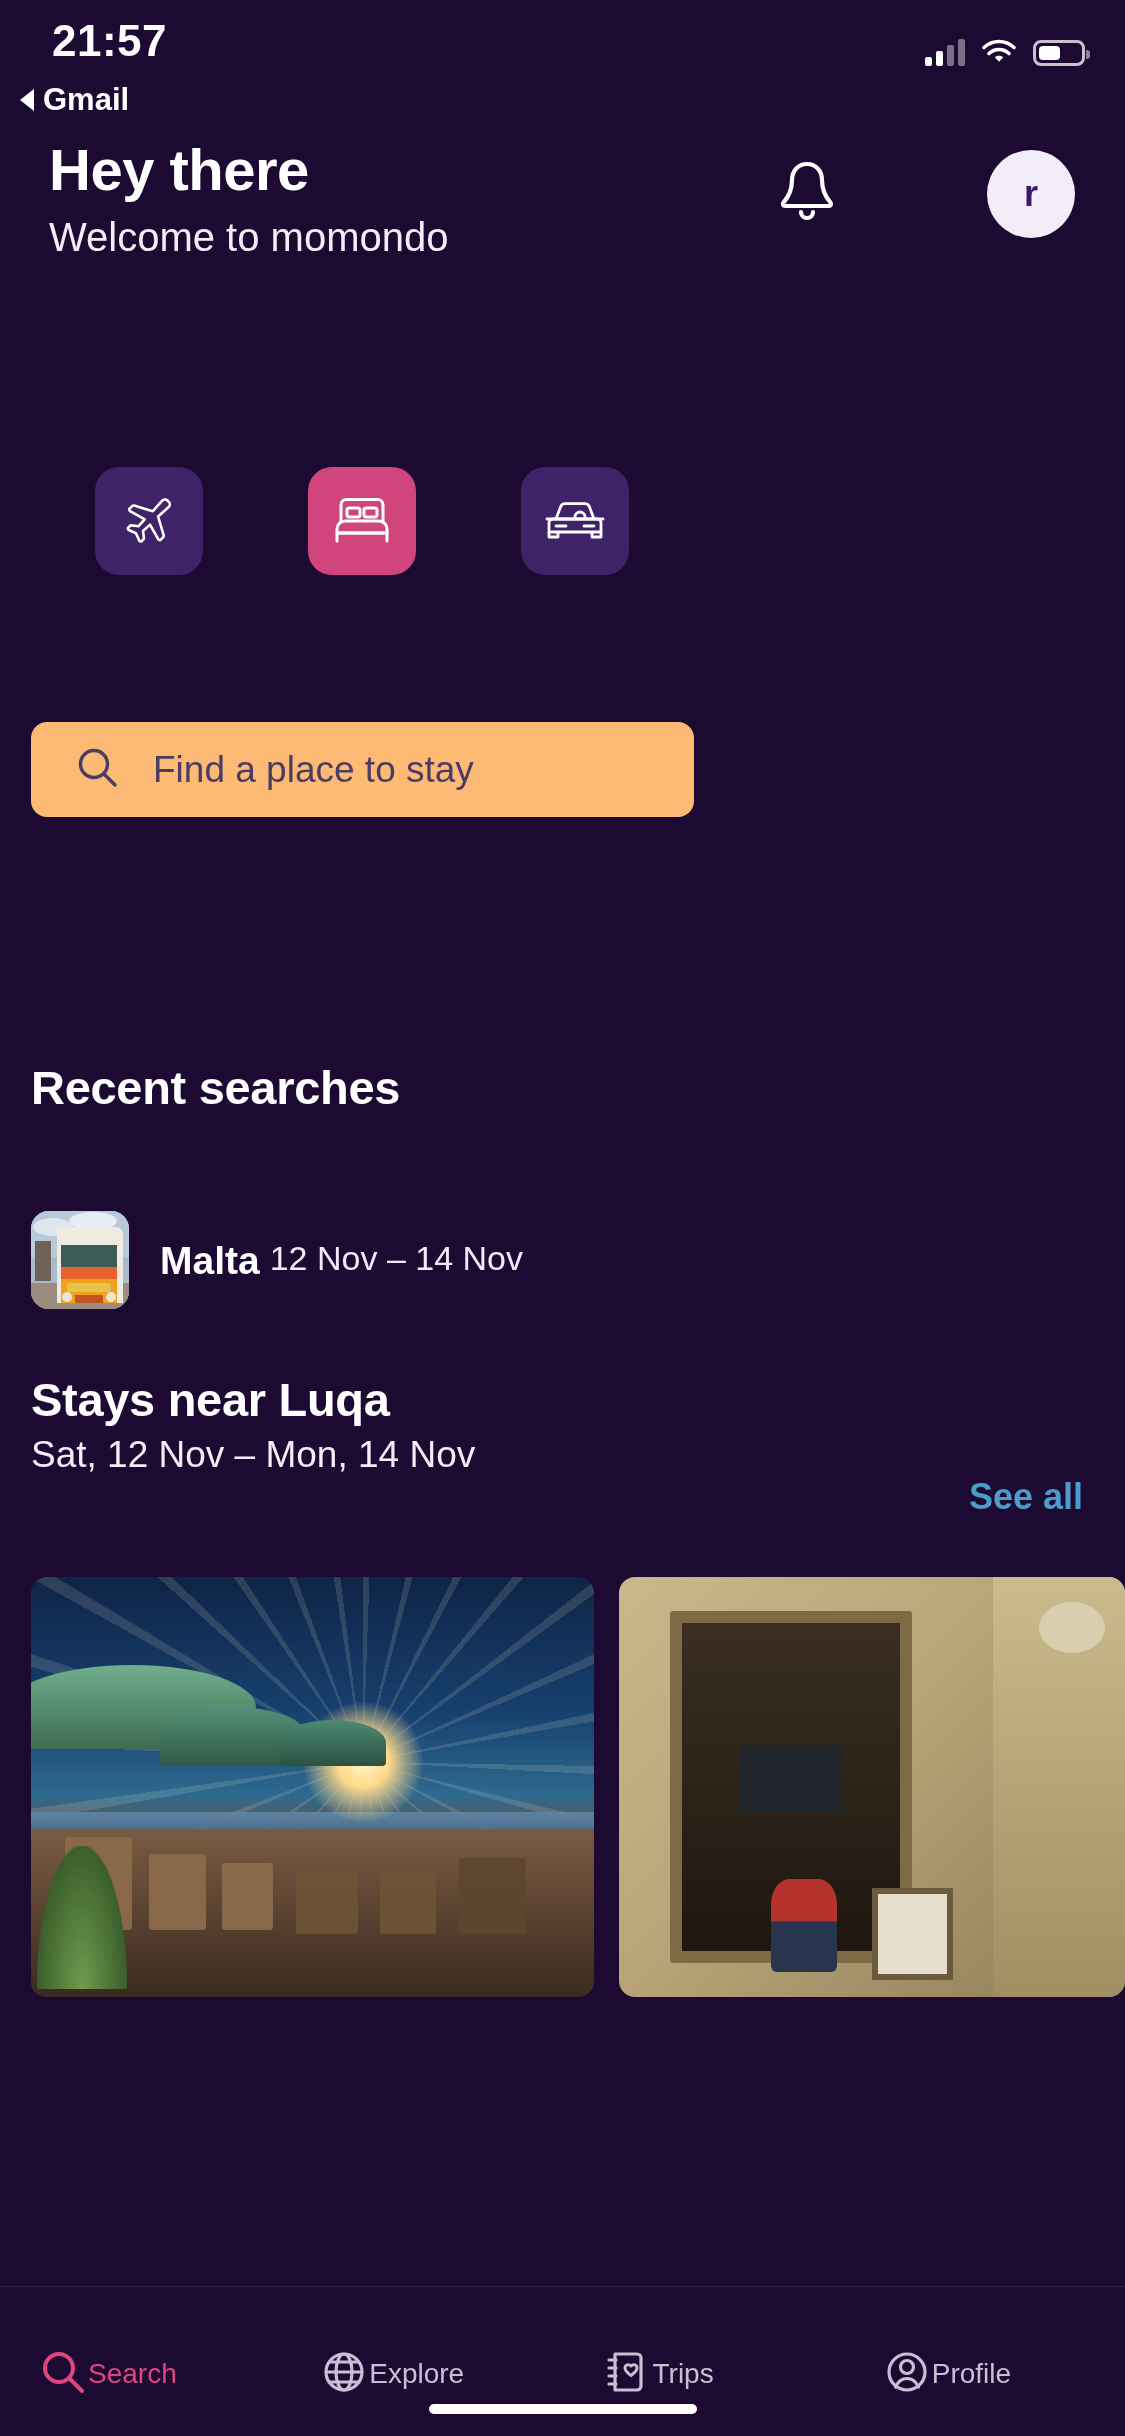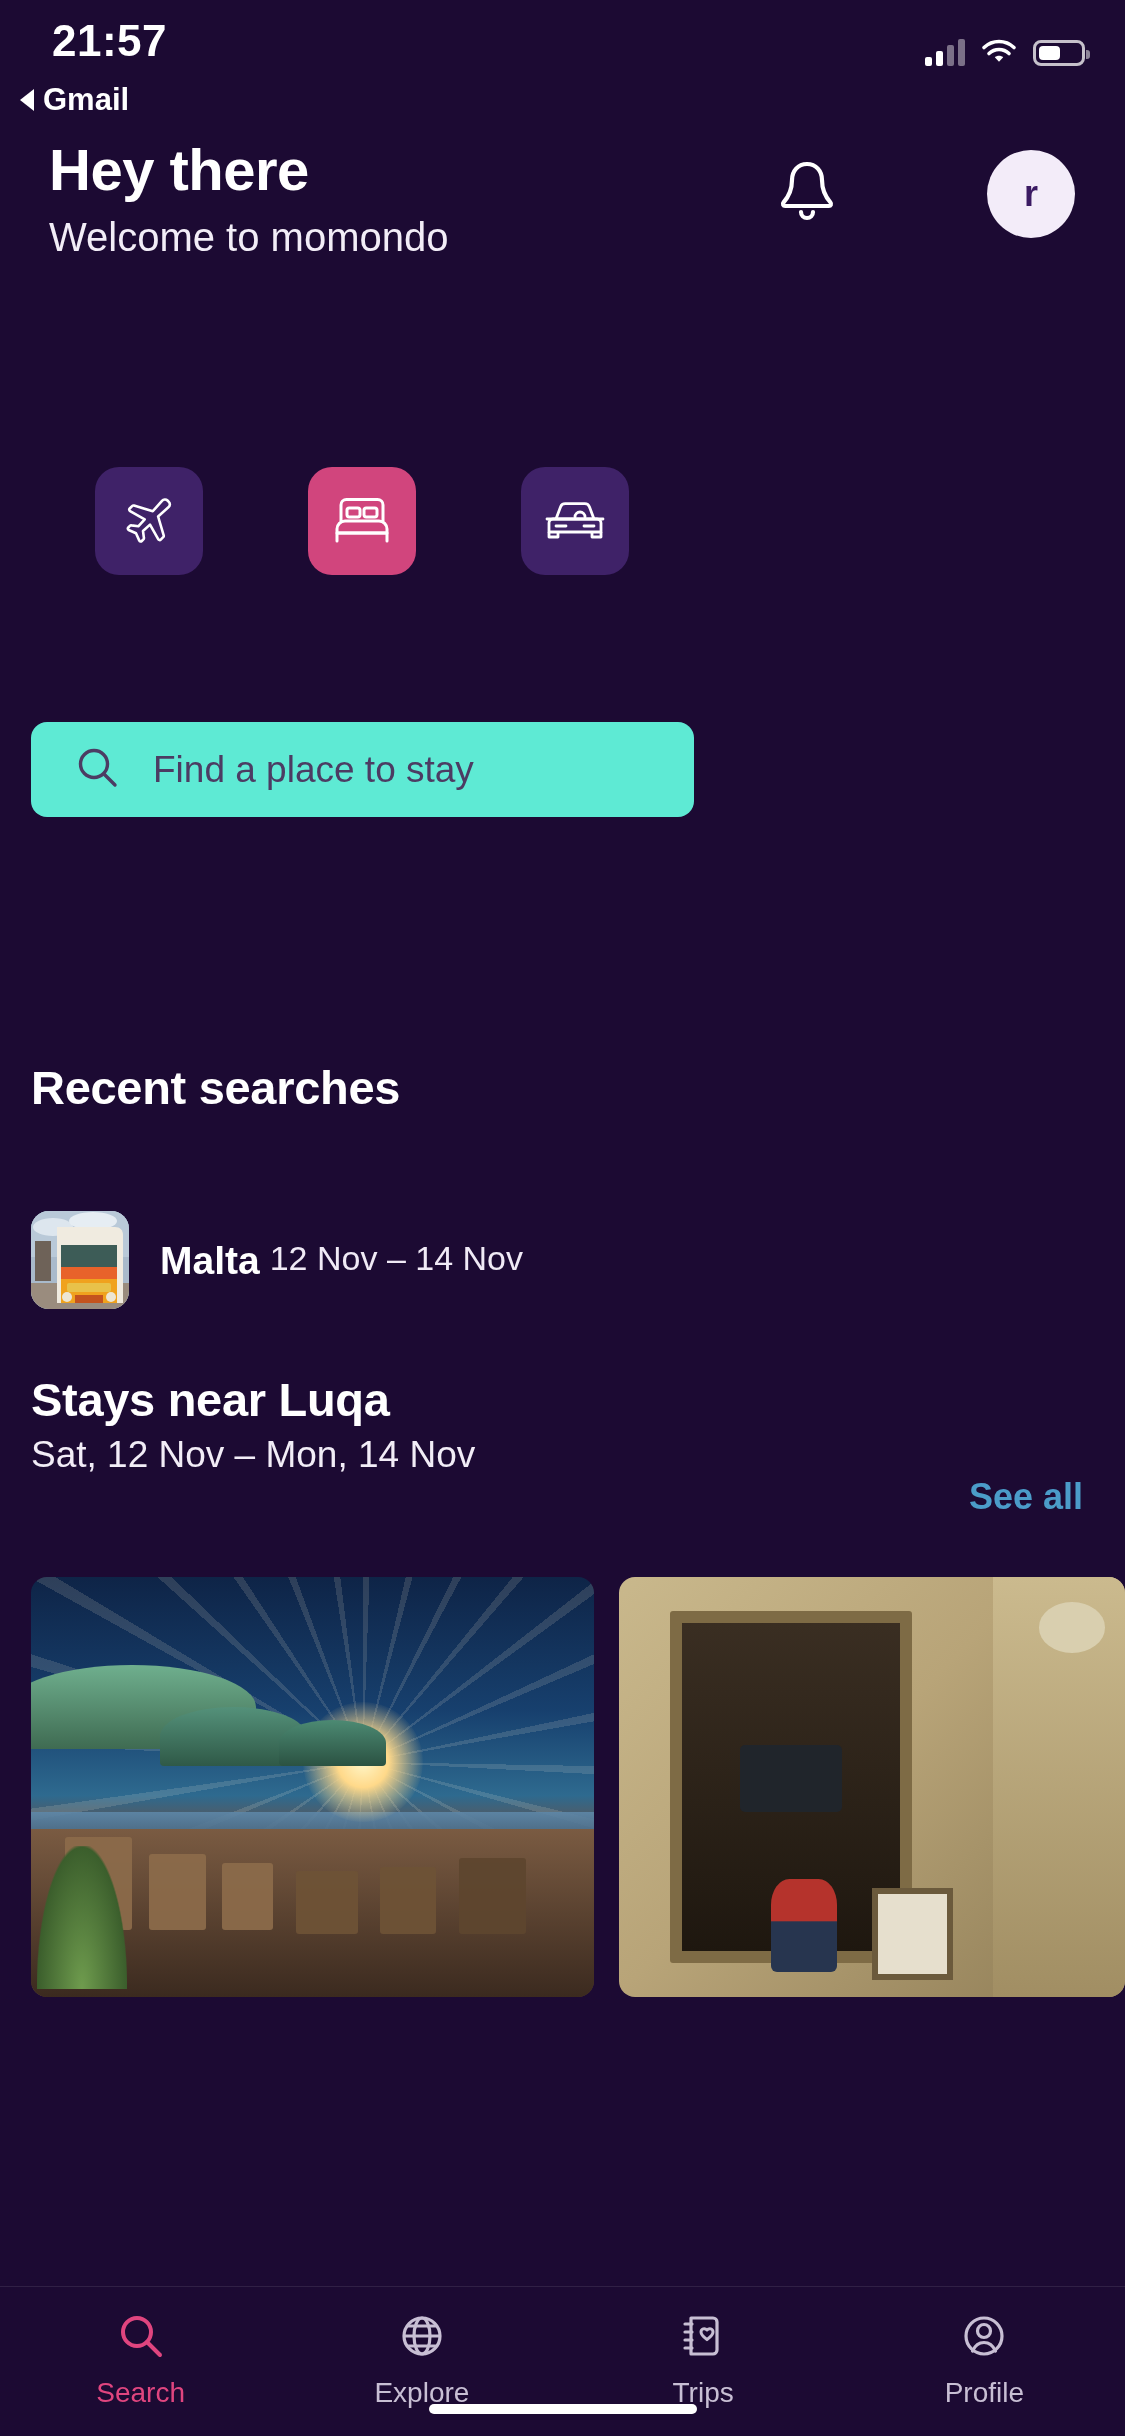--- a/index.html
+++ b/index.html
@@ -89,21 +89,21 @@
     display:flex;align-items:center;justify-content:center;
   }
   .tile-flight { left:95px;  background:#3F2268; }
   .tile-stay   { left:308px; background:#D1457D; }
   .tile-car    { left:521px; background:#3F2268; }
 
   
   .searchbar {
     position:absolute; left:31px; top:722px;
     width:663px; height:95px; border-radius:16px;
-    background:#5eead4;
+    background:#fdba74;
     display:flex; align-items:center; padding-left:44px; gap:32px;
   }
   .search-ph {
     font-size:37px; color:#4C3C63; font-weight:400;
   }
 
   
   .sec-recent-title {
     position:absolute; left:31px; top:1060px;
     font-size:47px; font-weight:700; color:#fff; letter-spacing:-0.3px;
@@ -219,22 +219,22 @@
   }
 
   
   .bottomnav {
     position:absolute; left:0; bottom:0; width:1125px; height:150px;
     background:#1C0A33;
     border-top:1px solid rgba(255,255,255,.09);
     display:flex;
   }
   .navitem {
-    flex:1; display:flex; flex-direction:column;
-    align-items:center; justify-content:flex-start; padding-top:24px; gap:12px;
+    flex:1; display:flex; flex-direction:row;
+    align-items:center; justify-content:flex-start; padding-top:24px; gap:0;margin-left:38px;
   }
   .nav-label { font-size:28px; color:#C8BFD4; font-weight:400; }
   .navitem.active .nav-label { color:#E0457F; font-weight:400; }
   .home-indicator {
     position:absolute; left:50%; transform:translateX(-50%);
     bottom:22px; width:268px; height:10px; border-radius:5px; background:#fff;
   }
 </style>
 </head>
 <body>

